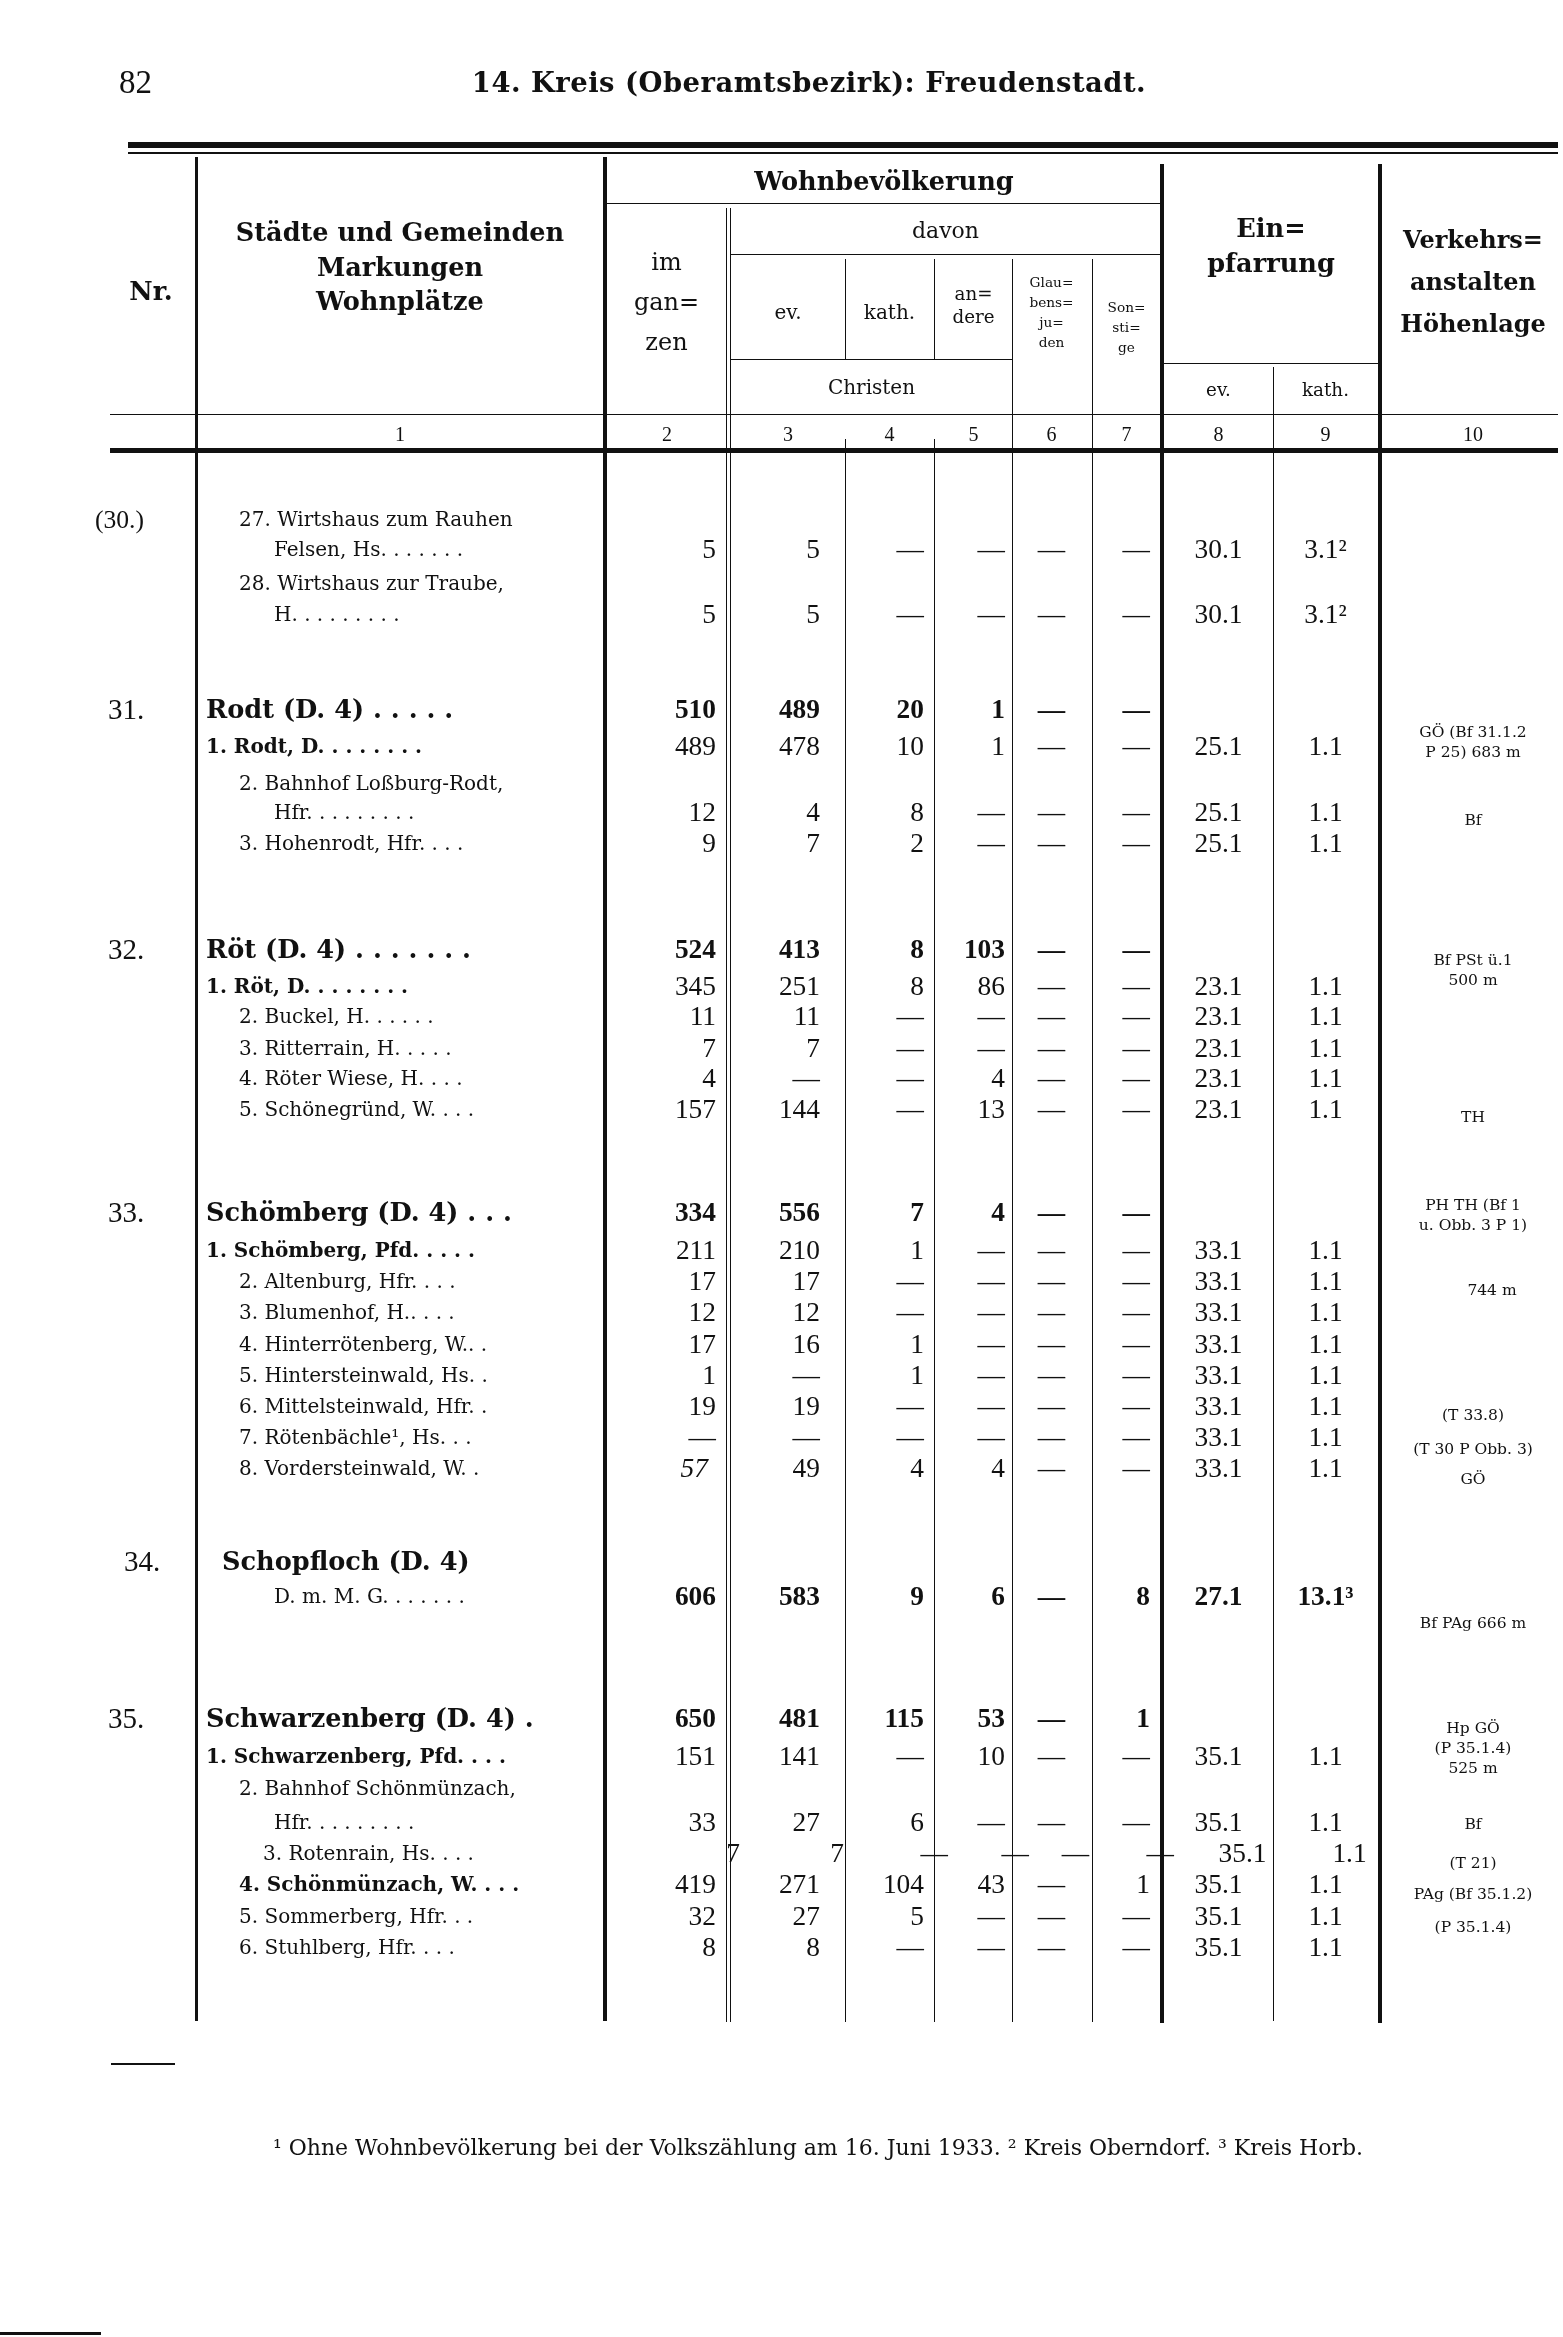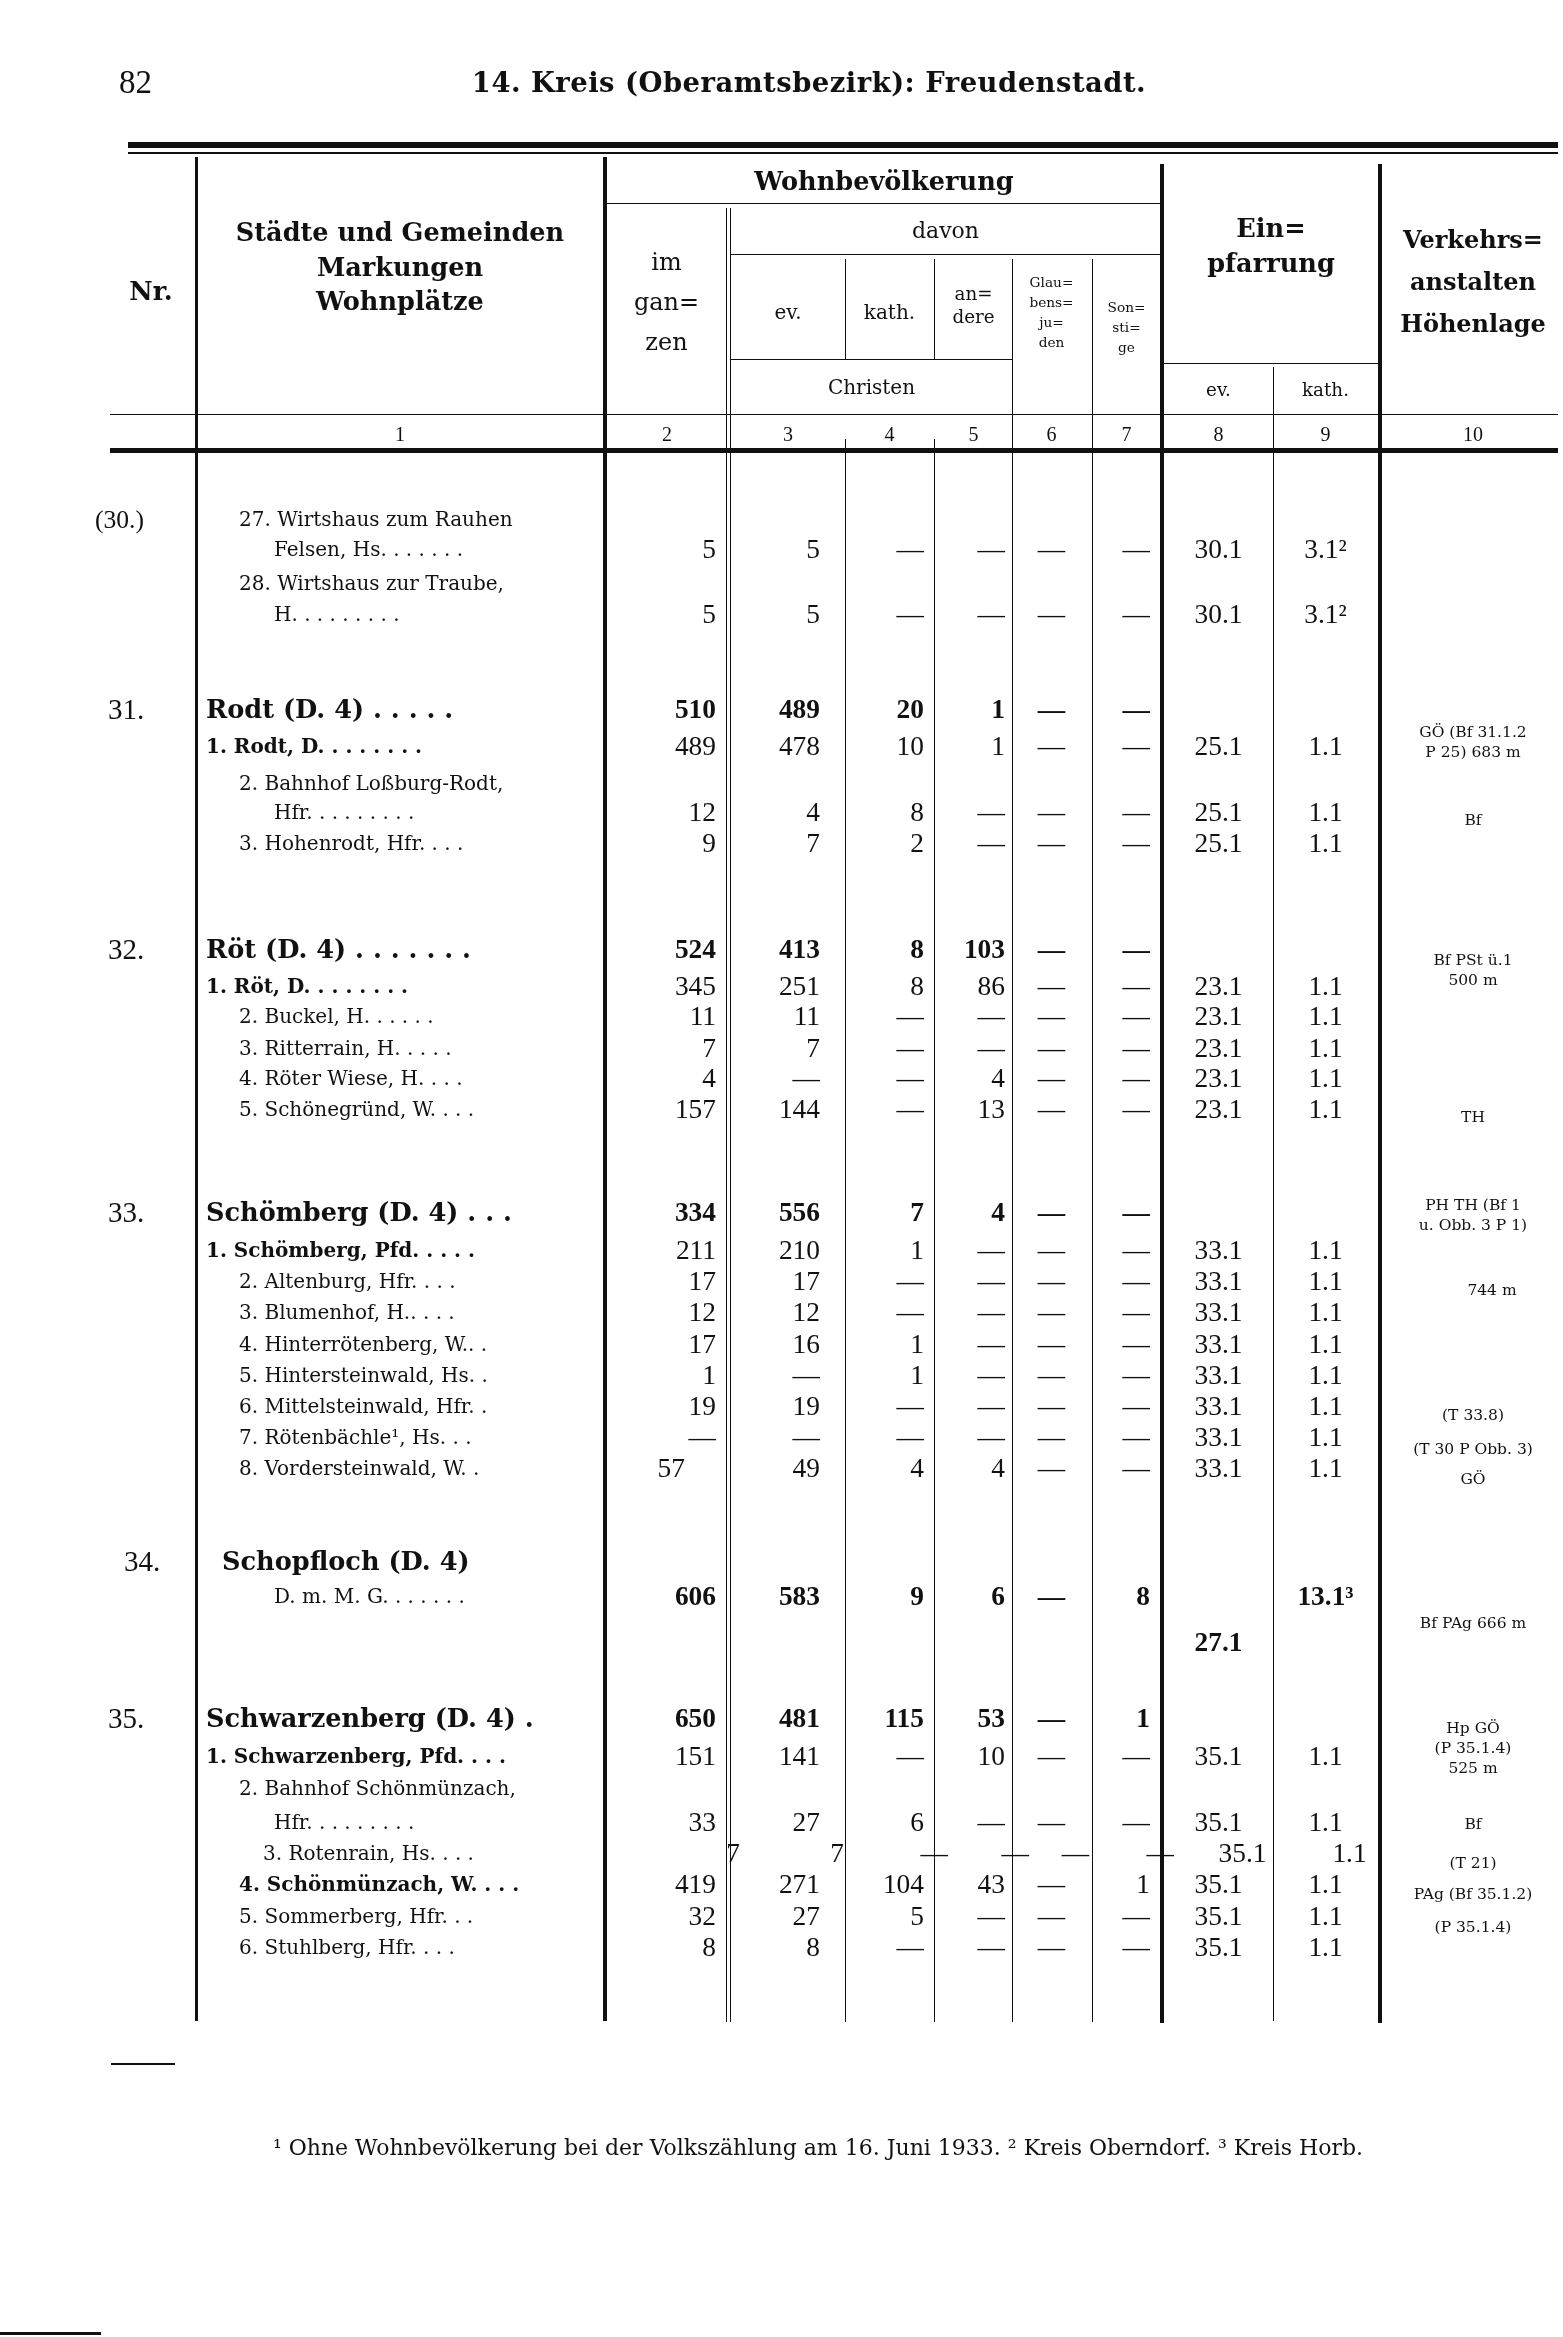--- a/index.html
+++ b/index.html
@@ -335,42 +335,42 @@
       <div class="cell num" style="left: 731px; width: 89px;">—</div>
       <div class="cell num" style="left: 845px; width: 79px;">—</div>
       <div class="cell num" style="left: 934px; width: 71px;">—</div>
       <div class="cell center" style="left: 1012px; width: 79px;">—</div>
       <div class="cell num" style="left: 1092px; width: 58px;">—</div>
       <div class="cell center" style="left: 1164px; width: 109px;">33.1</div>
       <div class="cell center" style="left: 1273px; width: 105px;">1.1</div>
     </div>
     <div class="row" style="top: 1453px;">
       <div class="cell name" style="left: 239px; width: 359px; overflow: hidden;">8. Vordersteinwald, W. .</div>
-      <div class="cell num" style="left: 576px; width: 109px;">57</div>
+      <div class="cell num" style="left: 599px; width: 109px; font-style: italic;">57</div>
       <div class="cell num" style="left: 731px; width: 89px;">49</div>
       <div class="cell num" style="left: 845px; width: 79px;">4</div>
       <div class="cell num" style="left: 934px; width: 71px;">4</div>
       <div class="cell center" style="left: 1012px; width: 79px;">—</div>
       <div class="cell num" style="left: 1092px; width: 58px;">—</div>
       <div class="cell center" style="left: 1164px; width: 109px;">33.1</div>
       <div class="cell center" style="left: 1273px; width: 105px;">1.1</div>
     </div>
     <div class="row" style="top: 1546px; margin-left: 16px;">
       <div class="cell nr">34.</div>
       <div class="cell name main" style="left: 206px; width: 393px; overflow: hidden;">Schopfloch (D. 4)</div>
     </div>
     <div class="row" style="top: 1581px;">
       <div class="cell name" style="left: 274px; width: 324px; overflow: hidden;">D. m. M. G. . . . . . .</div>
       <div class="cell num bold" style="left: 607px; width: 109px;">606</div>
       <div class="cell num bold" style="left: 731px; width: 89px;">583</div>
       <div class="cell num bold" style="left: 845px; width: 79px;">9</div>
       <div class="cell num bold" style="left: 934px; width: 71px;">6</div>
       <div class="cell center bold" style="left: 1012px; width: 79px;">—</div>
       <div class="cell num bold" style="left: 1092px; width: 58px;">8</div>
-      <div class="cell center bold" style="left: 1164px; width: 109px; margin-top: 46px;">27.1</div>
+      <div class="cell center bold" style="left: 1164px; width: 109px;">27.1</div>
       <div class="cell center bold" style="left: 1273px; width: 105px;">13.1³</div>
     </div>
     <div class="row" style="top: 1703px;">
       <div class="cell nr">35.</div>
       <div class="cell name main" style="left: 206px; width: 393px; overflow: hidden;">Schwarzenberg (D. 4) .</div>
       <div class="cell num bold" style="left: 607px; width: 109px;">650</div>
       <div class="cell num bold" style="left: 731px; width: 89px;">481</div>
       <div class="cell num bold" style="left: 845px; width: 79px;">115</div>
       <div class="cell num bold" style="left: 934px; width: 71px;">53</div>
       <div class="cell center bold" style="left: 1012px; width: 79px;">—</div>

